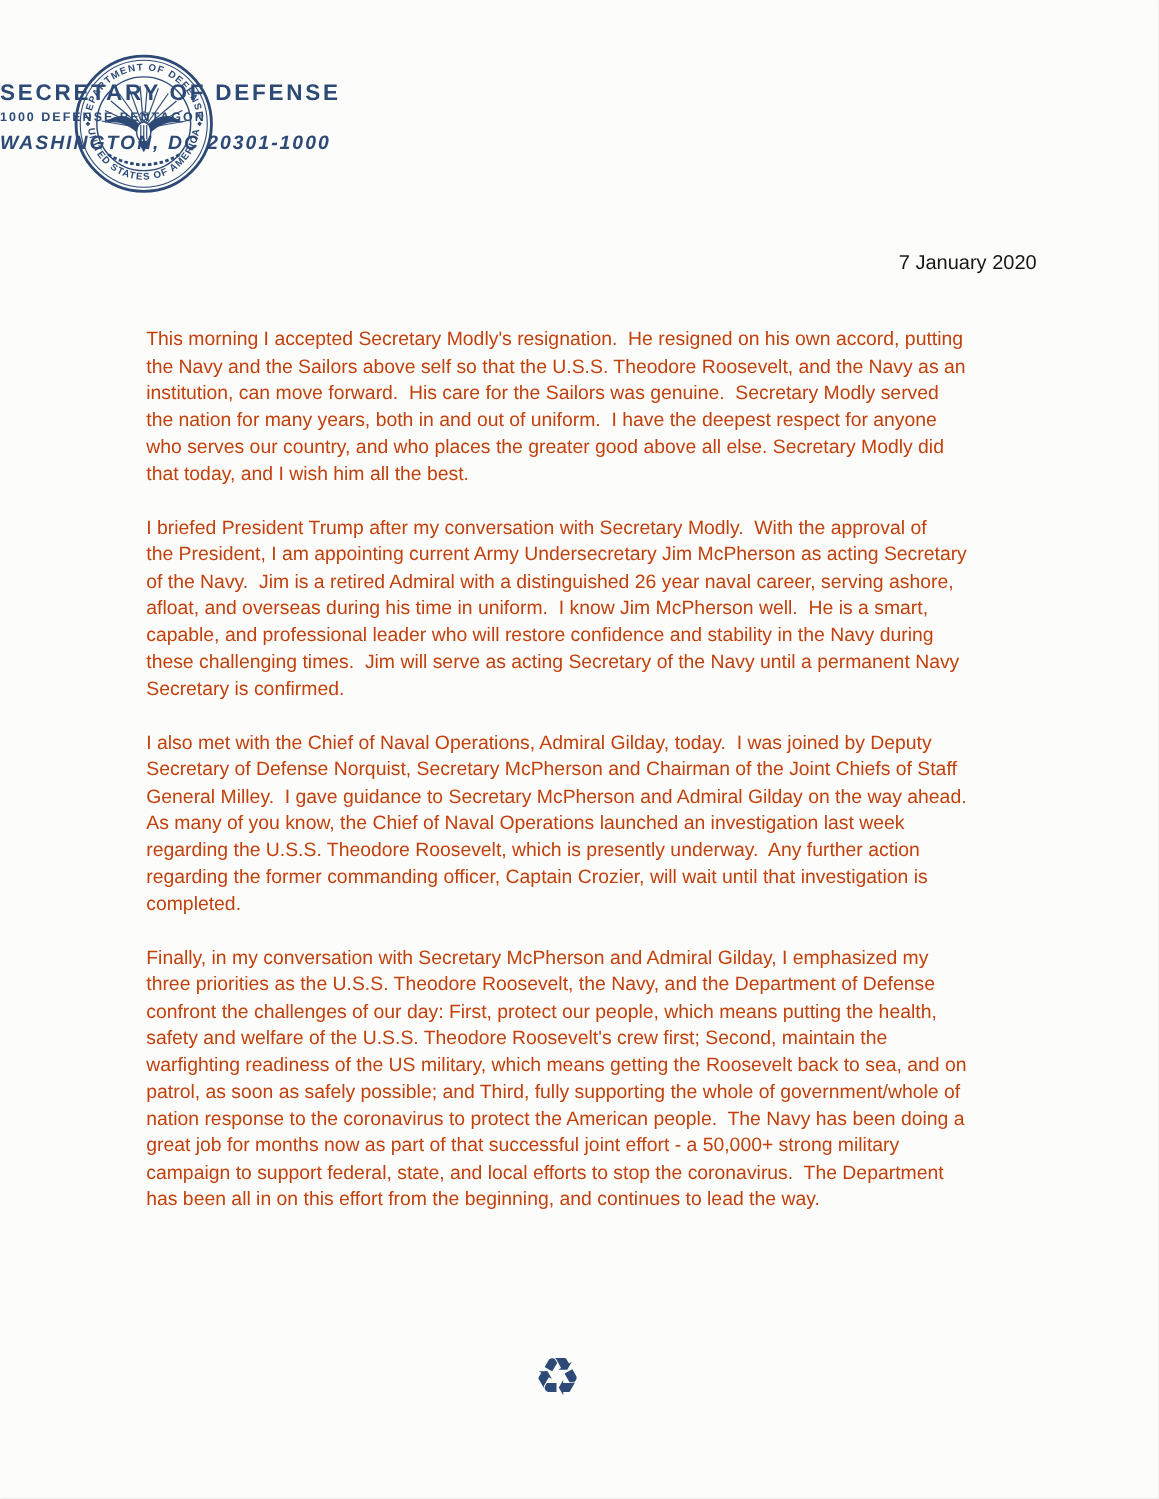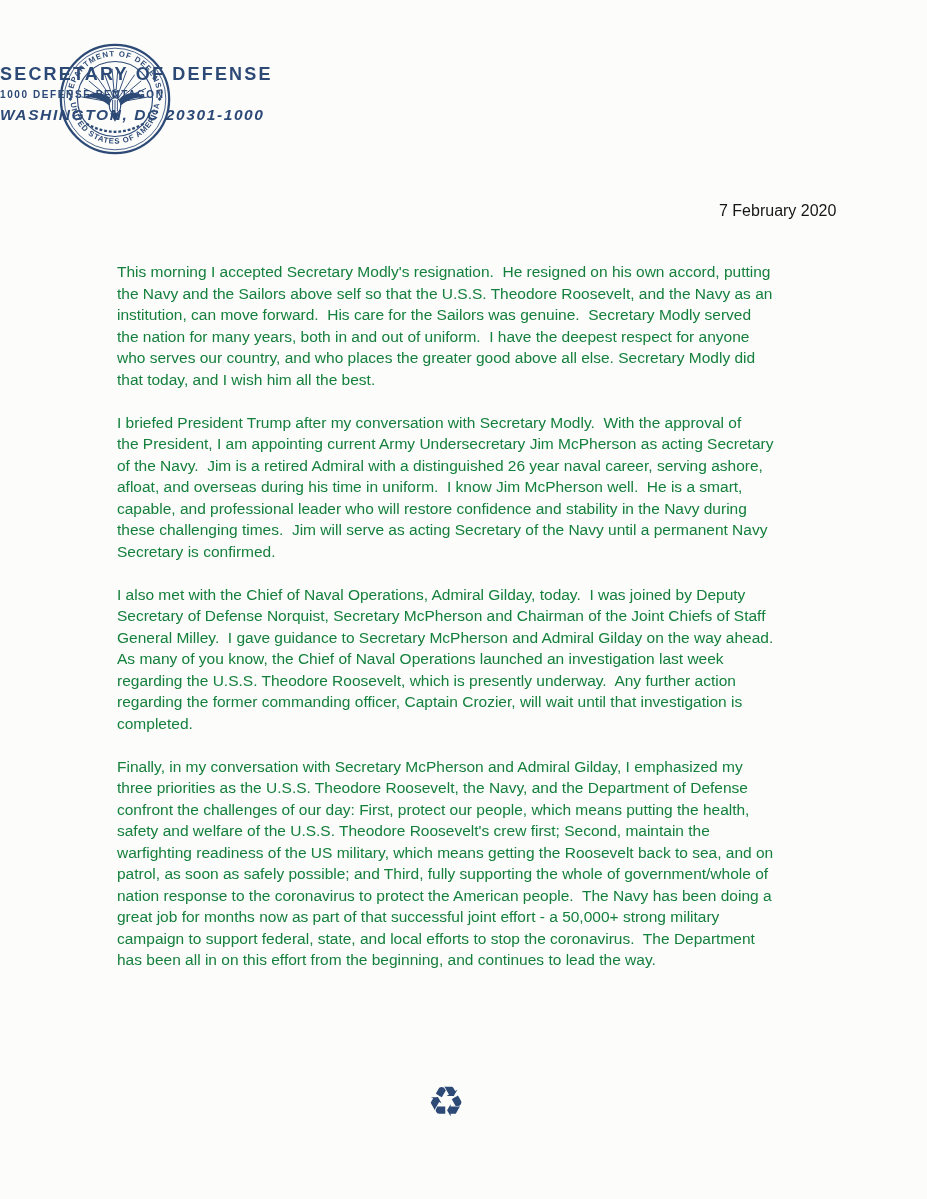--- a/index.html
+++ b/index.html
@@ -25,21 +25,21 @@
   .lh-addr1{font-size:10px;letter-spacing:1.6px;line-height:20px;}
   .lh-addr2{font-size:15.5px;letter-spacing:1.6px;line-height:20px;font-style:italic;}
   
   .date{
     position:absolute;left:719px;top:202px;
     font-size:16px;color:#161616;
   }
   
   .letter-body{
     position:absolute;left:117px;top:261px;width:715px;
-    font-size:15.5px;line-height:21.5px;color:#15803d;
+    font-size:15.5px;line-height:21.5px;color:#c2410c;
   }
   .para{white-space:pre-wrap;margin:0 0 21.5px 0;}
   
   .recycle{
     position:absolute;left:0;top:1078px;width:892px;
     text-align:center;
     font-size:42px;line-height:48px;
     color:#2d4a77;
     font-family:"DejaVu Sans", sans-serif;
   }
@@ -103,21 +103,21 @@
 
     <path d="M30,86 Q60,103 90,86" stroke="#2d4a77" stroke-width="2.4" fill="none" stroke-dasharray="3,2"></path>
   </svg>
 
   <div class="letterhead">
     <div class="lh-office">SECRETARY OF DEFENSE</div>
     <div class="lh-addr1">1000 DEFENSE PENTAGON</div>
     <div class="lh-addr2">WASHINGTON, DC 20301-1000</div>
   </div>
 
-  <div class="date">7 February 2020</div>
+  <div class="date">7 January 2020</div>
 
   <div class="letter-body">
     <p class="para">This morning I accepted Secretary Modly's resignation.  He resigned on his own accord, putting
 the Navy and the Sailors above self so that the U.S.S. Theodore Roosevelt, and the Navy as an
 institution, can move forward.  His care for the Sailors was genuine.  Secretary Modly served
 the nation for many years, both in and out of uniform.  I have the deepest respect for anyone
 who serves our country, and who places the greater good above all else. Secretary Modly did
 that today, and I wish him all the best.</p>
     <p class="para">I briefed President Trump after my conversation with Secretary Modly.  With the approval of
 the President, I am appointing current Army Undersecretary Jim McPherson as acting Secretary

